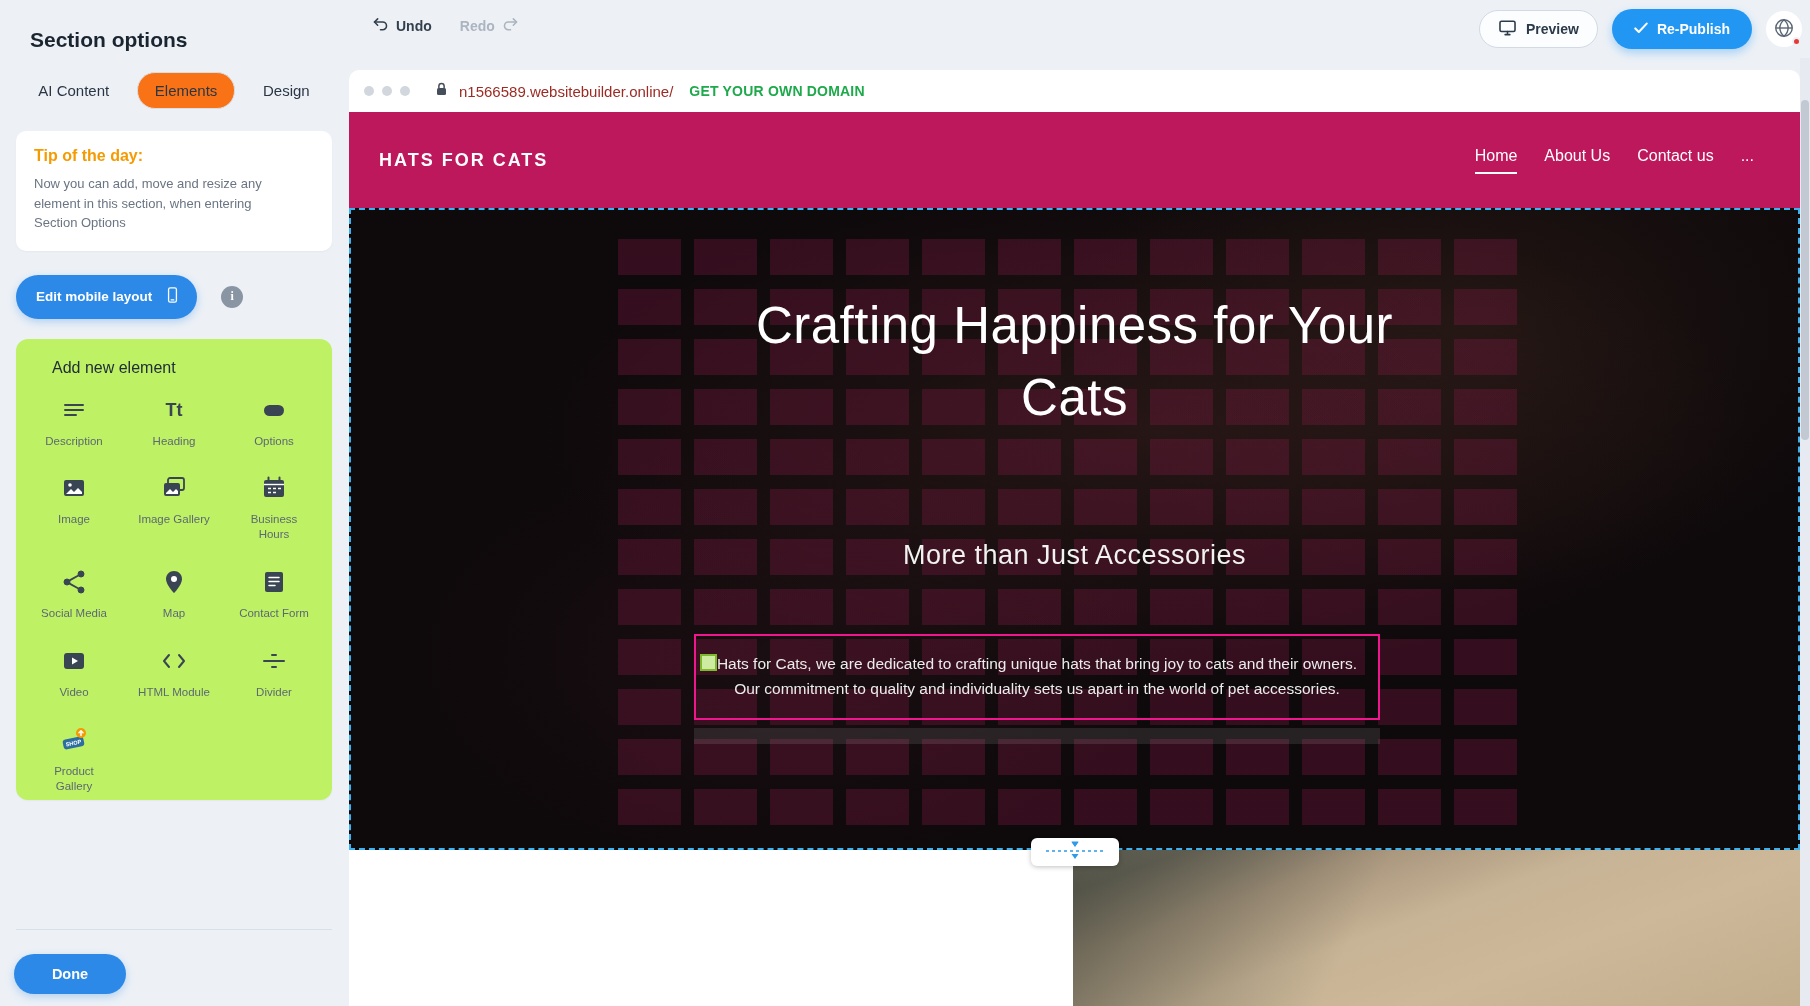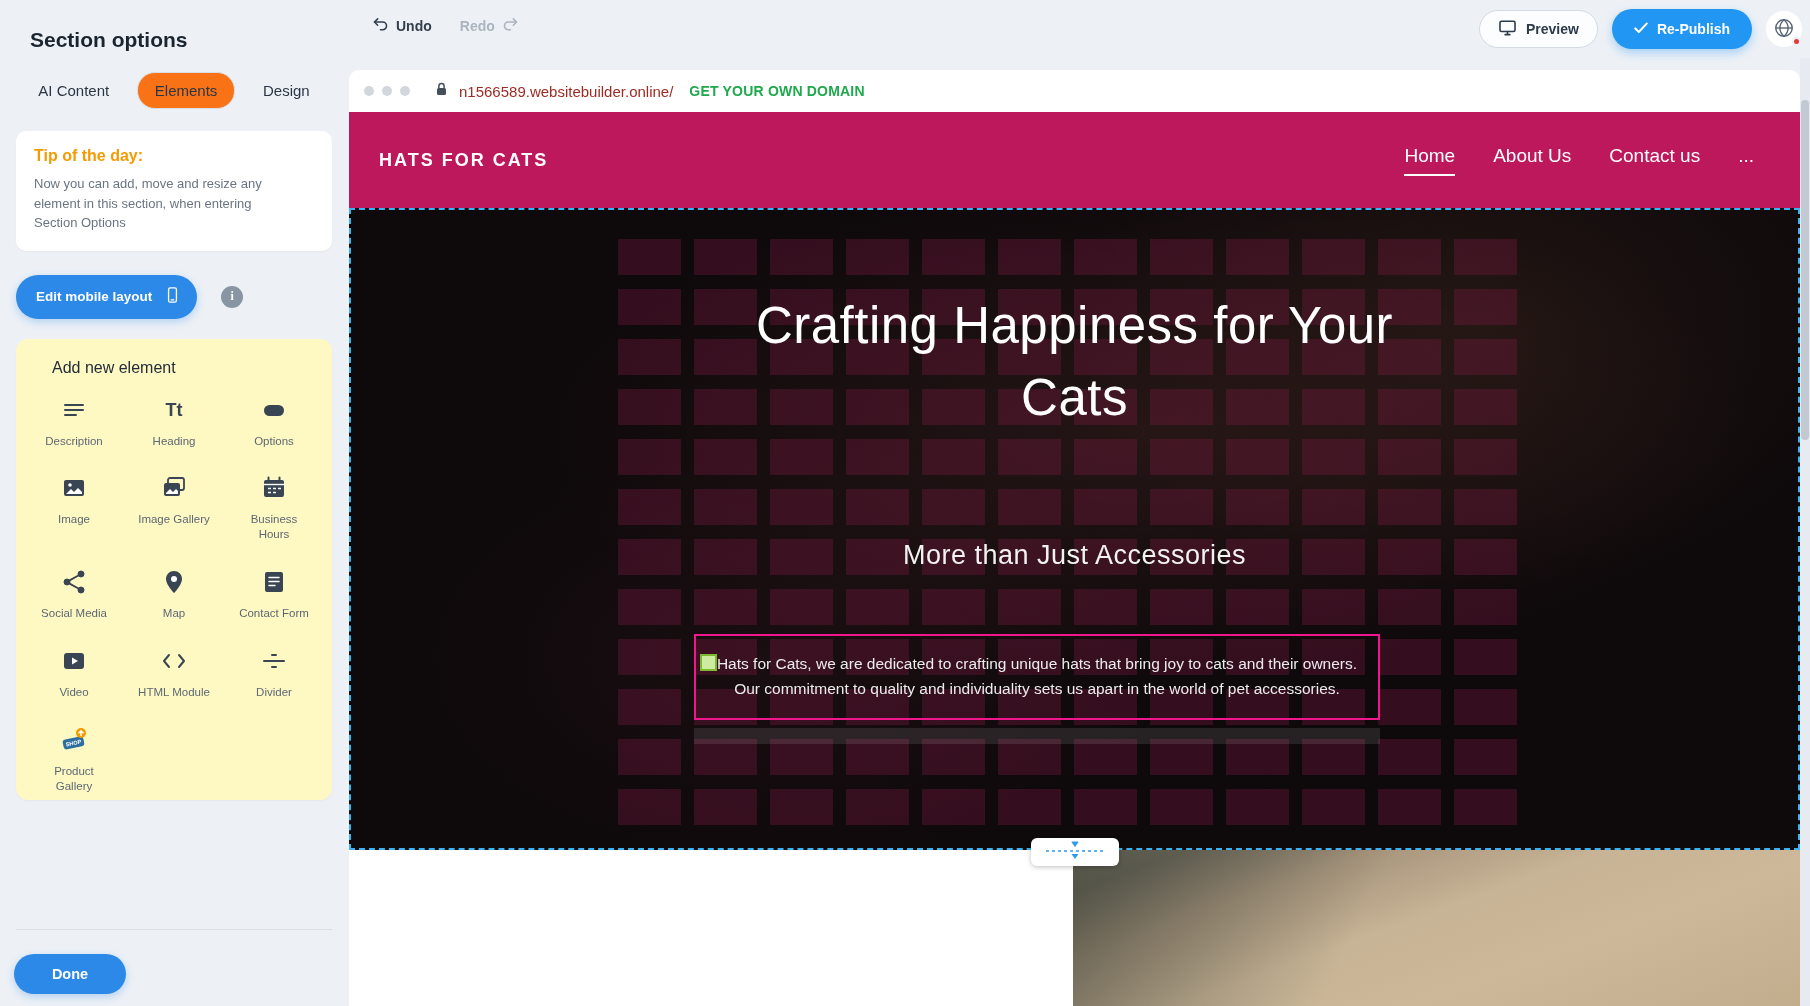--- a/index.html
+++ b/index.html
@@ -30,42 +30,42 @@
   .tab { font-size:15px; color:#2b3644; padding:9px 17px; border-radius:18px; }
   .tab.active { background:#f97316; border:1px solid #d8dee6; font-weight:400; }
   .tip-card { background:#fff; border-radius:10px; margin-top:22px; padding:16px 18px 18px; box-shadow:0 1px 2px rgba(0,0,0,0.04); }
   .tip-title { color:#f59a00; font-weight:700; font-size:16px; }
   .tip-body { color:#6a7583; font-size:13px; line-height:1.5; margin-top:9px; width:252px; }
   .mobile-row { display:flex; align-items:center; gap:24px; margin-top:24px; }
   .edit-mobile-btn { background:#2c89e8; color:#fff; height:44px; border-radius:22px; padding:0 16px 0 20px;
     display:flex; align-items:center; gap:12px; font-weight:700; font-size:13.5px; box-shadow:0 3px 8px rgba(44,137,232,.3); }
   .info-btn { width:22px; height:22px; border-radius:50%; background:#8a95a3; color:#fff; font-size:12px; font-weight:700;
     display:flex; align-items:center; justify-content:center; font-family:"Liberation Serif", serif; }
-  .elements-card { background:#fef9c3; border-radius:12px; margin-top:20px; padding:20px 8px 6px; box-shadow:0 1px 2px rgba(0,0,0,0.04); }
+  .elements-card { background:#bef264; border-radius:12px; margin-top:20px; padding:20px 8px 6px; box-shadow:0 1px 2px rgba(0,0,0,0.04); }
   .elements-title { font-size:16px; color:#222d3a; margin:0 0 20px 28px; font-weight:500; }
   .elements-grid { display:grid; grid-template-columns:repeat(3,1fr); row-gap:27px; }
   .element-item { display:flex; flex-direction:column; align-items:center; color:#3a4553; }
   .element-label { font-size:11.5px; color:#5d6874; margin-top:7px; text-align:center; line-height:1.3; max-width:72px; }
   .sidebar-divider { position:absolute; left:16px; right:16px; bottom:76px; border:none; border-top:1px solid #d9dfe7; margin:0; }
   .done-btn { position:absolute; left:14px; bottom:12px; width:112px; height:40px; border-radius:20px; background:#2c89e8;
     color:#fff; font-weight:700; font-size:14.5px; box-shadow:0 3px 8px rgba(44,137,232,.3); }
 
   
   .canvas { position:absolute; left:348px; top:58px; right:0; bottom:0; }
   .browser-bar { position:absolute; top:12px; left:1px; width:1451px; height:42px; background:#fff;
     border-radius:10px 10px 0 0; display:flex; align-items:center; padding:0 15px; }
   .window-dots { display:flex; gap:8px; margin-right:24px; }
   .wdot { width:10px; height:10px; border-radius:50%; background:#d2d7de; }
   .url-text { color:#9c2b23; font-size:15px; margin-left:10px; }
   .domain-cta { color:#1ea94c; font-weight:700; font-size:14px; margin-left:16px; letter-spacing:0.2px; }
 
   .site { position:absolute; top:54px; left:1px; width:1451px; bottom:0; overflow:hidden; background:#fff; }
   .site-header { height:96px; background:#be185d; display:flex; align-items:center; padding:0 30px; }
   .site-logo { color:#fff; font-weight:700; font-size:18px; letter-spacing:2px; }
-  .site-nav { margin-left:auto; display:flex; align-items:center; gap:38px; color:#fff; font-size:19px; padding-right:16px; }
+  .site-nav { margin-left:auto; display:flex; align-items:center; gap:27px; color:#fff; font-size:16px; padding-right:16px; }
   .nav-item { padding-bottom:7px; border-bottom:2px solid transparent; }
   .nav-item.active { border-bottom-color:#fff; }
 
   .hero { position:relative; height:642px; background:#0e090b; overflow:hidden; }
   .hero-bg { position:absolute; inset:0;
     background:
       radial-gradient(60% 55% at 55% 35%, rgba(80,45,40,0.35), transparent 70%),
       radial-gradient(40% 60% at 78% 18%, rgba(95,62,42,0.22), transparent 70%),
       radial-gradient(35% 45% at 30% 70%, rgba(60,30,35,0.25), transparent 75%); }
   .hero-grid { position:absolute; left:269px; top:31px; width:912px; height:588px;

